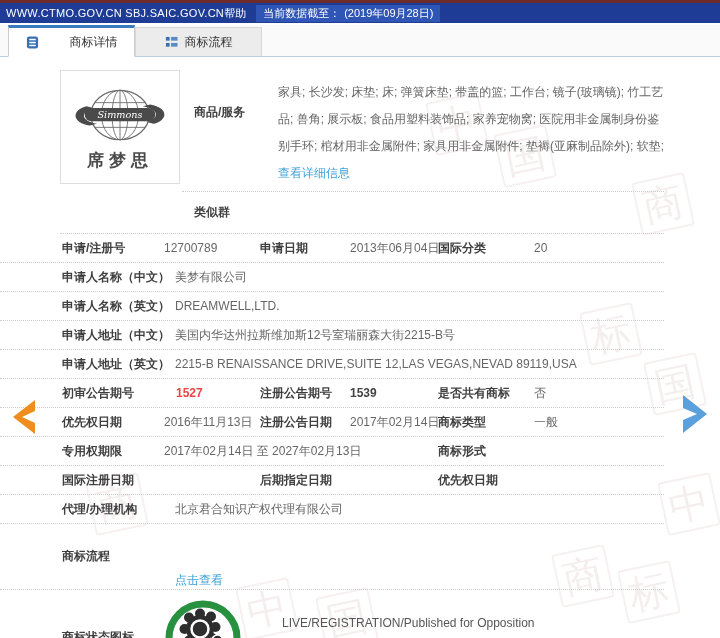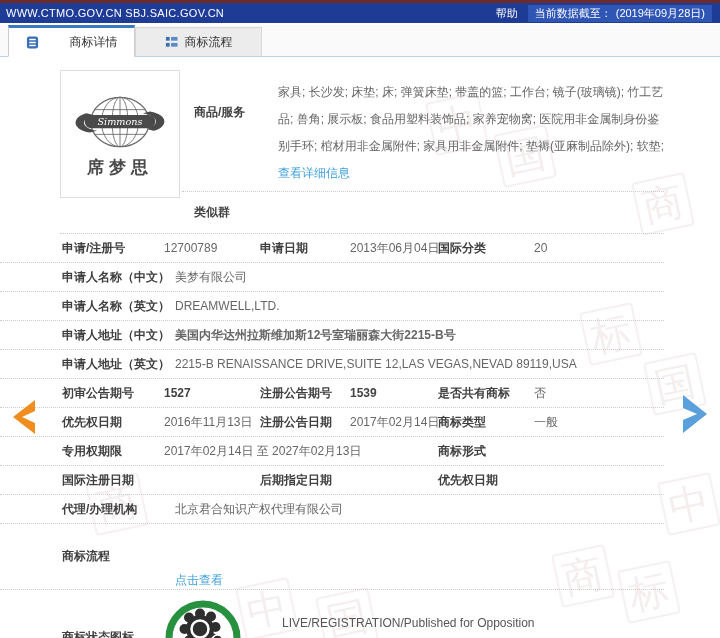--- a/index.html
+++ b/index.html
@@ -2,21 +2,21 @@
 <html><head>
 <meta charset="utf-8">
 <style>
   * { margin:0; padding:0; box-sizing:border-box; }
   html,body { width:720px; height:638px; overflow:hidden; background:#fff;
     font-family:"Liberation Sans","DejaVu Sans",sans-serif; font-size:12px; color:#666; }
 
   
   .topline { height:3px; background:#6d2b2b; }
   .topbar { height:20px; background:#1e3c96; display:flex; align-items:center;
-    justify-content:space-between; padding:0 8px 0 6px; color:#fff; font-size:11px; }
+    justify-content:flex-start; padding:0 8px 0 6px; color:#fff; font-size:11px; }
   .topbar .site { letter-spacing:.3px; }
   .topbar .right { display:flex; align-items:center; gap:10px; }
   .help { color:#fff; cursor:pointer; }
   .datepill { background:#2f55b5; border-radius:0; padding:1px 7px; display:flex; gap:4px; }
 
   
   .tabbar { height:32px; background:#fafafa; border-bottom:1px solid #bcd0e4;
     display:flex; align-items:flex-end; padding-left:8px; margin-top:2px; }
   .tab { height:29px; display:flex; align-items:center; justify-content:center; gap:7px;
     width:127px; font-size:12px; color:#333; cursor:pointer; }
@@ -29,21 +29,21 @@
   .content { position:relative; background:#fff; height:581px; }
   .layer { position:relative; z-index:1; }
 
   
   .wm { position:absolute; z-index:0; width:54px; height:54px; border:2px solid rgba(195,150,150,.14);
     color:rgba(195,150,150,.16); font-size:40px; line-height:50px; text-align:center;
     transform:rotate(-12deg); border-radius:4px; pointer-events:none; }
 
   
   .goods { display:grid; grid-template-columns:122px 96px 1fr; padding:13px 56px 0 60px; }
-  .logo-box { grid-row:1 / 4; width:120px; height:128px; border:1px solid #ddd; background:#fff;
+  .logo-box { grid-row:1 / 4; width:120px; height:114px; border:1px solid #ddd; background:#fff;
     display:flex; flex-direction:column; align-items:center; justify-content:center; }
   .logo-cn { font-size:17px; font-weight:bold; color:#4a4a4a; letter-spacing:5px; margin-top:2px; }
   .lbl { color:#3f3f3f; font-weight:bold; white-space:nowrap; }
   .val { color:#666; white-space:nowrap; }
   .goods-label { padding:34px 0 0 12px; }
   .goods-text { padding-top:9px; line-height:27px; color:#666; }
   .goods-sep { grid-column:2 / 4; border-bottom:1px dotted #ccc; margin-top:4px; }
   .simgroup-label { padding:12px 0 0 12px; }
   .simgroup-val { padding-top:12px; letter-spacing:.2px; }
   .goods-bottom { border-bottom:1px dotted #ccc; margin:0 56px 0 60px; padding-top:12px; }
@@ -172,31 +172,31 @@
       <span class="val span5" style="padding-left:11px;">美梦有限公司</span>
     </div>
 
     <div class="row">
       <span class="lbl">申请人名称（英文）</span>
       <span class="val span5" style="padding-left:11px;">DREAMWELL,LTD.</span>
     </div>
 
     <div class="row">
       <span class="lbl">申请人地址（中文）</span>
-      <span class="val span5" style="padding-left:11px;font-weight:bold;">美国内华达州拉斯维加斯12号室瑞丽森大街2215-B号</span>
+      <span class="val span5" style="padding-left:11px;">美国内华达州拉斯维加斯12号室瑞丽森大街2215-B号</span>
     </div>
 
     <div class="row">
       <span class="lbl">申请人地址（英文）</span>
       <span class="val span5" style="padding-left:11px;">2215-B RENAISSANCE DRIVE,SUITE 12,LAS VEGAS,NEVAD 89119,USA</span>
     </div>
 
     <div class="row">
       <span class="lbl">初审公告期号</span>
-      <span class="val" style="font-weight:bold; color:#404040;">1527</span>
+      <span class="val" style="font-weight:bold; color:#ef4444;margin-left:12px;">1527</span>
       <span class="lbl">注册公告期号</span>
       <span class="val" style="font-weight:bold; color:#444;">1539</span>
       <span class="lbl">是否共有商标</span>
       <span class="val">否</span>
     </div>
 
     <div class="row">
       <span class="lbl">优先权日期</span>
       <span class="val">2016年11月13日</span>
       <span class="lbl">注册公告日期</span>

